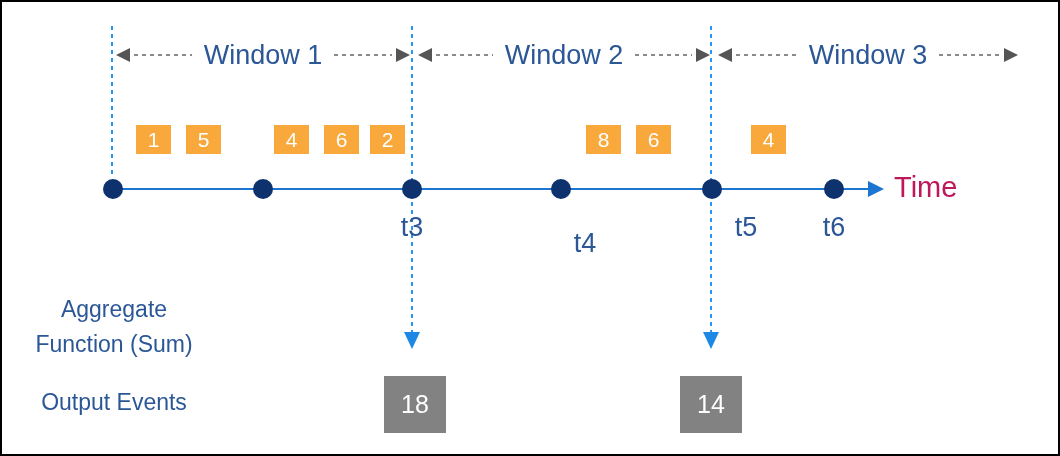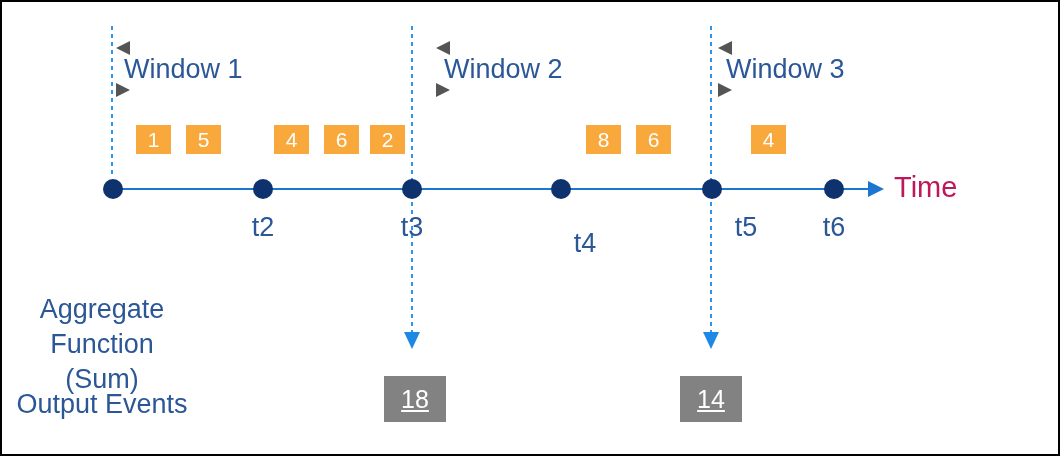--- a/index.html
+++ b/index.html
@@ -12,21 +12,21 @@
   
   .vline {
     position:absolute; width:2px; z-index:1;
     background:repeating-linear-gradient(to bottom,#2b96f1 0 4px,transparent 4px 8px);
   }
   .vline.t1 { left:109px; top:24px; height:152px; }
   .vline.t3 { left:409px; top:24px; height:306px; }
   .vline.t5 { left:708px; top:24px; height:306px; }
   
   .window-span {
-    position:absolute; top:39px; height:28px; display:flex; z-index:2;flex-direction:column;
+    position:absolute; top:39px; height:28px; display:flex; align-items:center; z-index:2;
   }
   .window-span .wdash {
     flex:1; height:2px;
     background:repeating-linear-gradient(to right,#8a8a8a 0 4px,transparent 4px 8px);
     margin:0 4px;
   }
   .warrow-left { width:0; height:0; border-top:7px solid transparent; border-bottom:7px solid transparent; border-right:14px solid #555555; }
   .warrow-right { width:0; height:0; border-top:7px solid transparent; border-bottom:7px solid transparent; border-left:14px solid #555555; }
   .wlabel { font-size:27px; color:#2b5797; white-space:nowrap; padding:0 8px; line-height:28px; }
   
@@ -39,45 +39,45 @@
   .axis-line { position:absolute; left:111px; top:186px; width:757px; height:2px; background:#1b75d1; z-index:2; }
   .axis-arrow { position:absolute; left:866px; top:179px; width:0; height:0;
     border-top:8px solid transparent; border-bottom:8px solid transparent; border-left:16px solid #1b75d1; z-index:2; }
   .time-label { position:absolute; left:892px; top:169px; font-size:29px; color:#be185d; z-index:3; }
   .dot { position:absolute; top:177px; width:20px; height:20px; border-radius:50%; background:#0d326e; z-index:4; }
   .tick { position:absolute; top:210px; width:80px; text-align:center; font-size:27px; color:#2b5797; z-index:4; }
   
   .down-arrow { position:absolute; top:330px; width:0; height:0;
     border-left:8px solid transparent; border-right:8px solid transparent; border-top:17px solid #1e88e5; z-index:2; }
   .outbox {
-    position:absolute; top:374px; width:62px; height:46px; background:#828282;
-    color:#ffffff; font-size:25px; display:flex; align-items:center; justify-content:center; z-index:3;text-decoration:underline;
+    position:absolute; top:374px; width:62px; height:57px; background:#828282;
+    color:#ffffff; font-size:25px; display:flex; align-items:center; justify-content:center; z-index:3;
   }
   
-  .caption { position:absolute; left:8px; width:184px; text-align:center; color:#2b5797; font-size:27px; z-index:3; }
+  .caption { position:absolute; left:20px; width:184px; text-align:center; color:#2b5797; font-size:23px; z-index:3; }
   .caption.aggregate { top:290px; line-height:35px; }
   .caption.output { top:387px; }
 </style>
 </head>
 <body>
 
 <div class="canvas">
 
   <div class="vline t1"></div>
   <div class="vline t3"></div>
   <div class="vline t5"></div>
 
   <div class="window-span" style="left:114px; width:294px;">
     <div class="warrow-left"></div>
     <div class="wdash"></div>
     <div class="wlabel">Window 1</div>
     <div class="wdash"></div>
     <div class="warrow-right"></div>
   </div>
-  <div class="window-span" style="left:434px; width:292px;">
+  <div class="window-span" style="left:416px; width:292px;">
     <div class="warrow-left"></div>
     <div class="wdash"></div>
     <div class="wlabel">Window 2</div>
     <div class="wdash"></div>
     <div class="warrow-right"></div>
   </div>
   <div class="window-span" style="left:716px; width:300px;">
     <div class="warrow-left"></div>
     <div class="wdash"></div>
     <div class="wlabel">Window 3</div>
@@ -98,21 +98,20 @@
   <div class="axis-arrow"></div>
   <div class="time-label">Time</div>
 
   <div class="dot" style="left:101px;"></div>
   <div class="dot" style="left:251px;"></div>
   <div class="dot" style="left:400px;"></div>
   <div class="dot" style="left:549px;"></div>
   <div class="dot" style="left:700px;"></div>
   <div class="dot" style="left:822px;"></div>
 
-  <div class="tick" style="left:221px;">t2</div>
   <div class="tick" style="left:370px;">t3</div>
   <div class="tick" style="left:543px;margin-top:16px;">t4</div>
   <div class="tick" style="left:704px;">t5</div>
   <div class="tick" style="left:792px;">t6</div>
 
   <div class="down-arrow" style="left:402px;"></div>
   <div class="down-arrow" style="left:701px;"></div>
 
   <div class="outbox" style="left:382px;">18</div>
   <div class="outbox" style="left:678px;">14</div>

